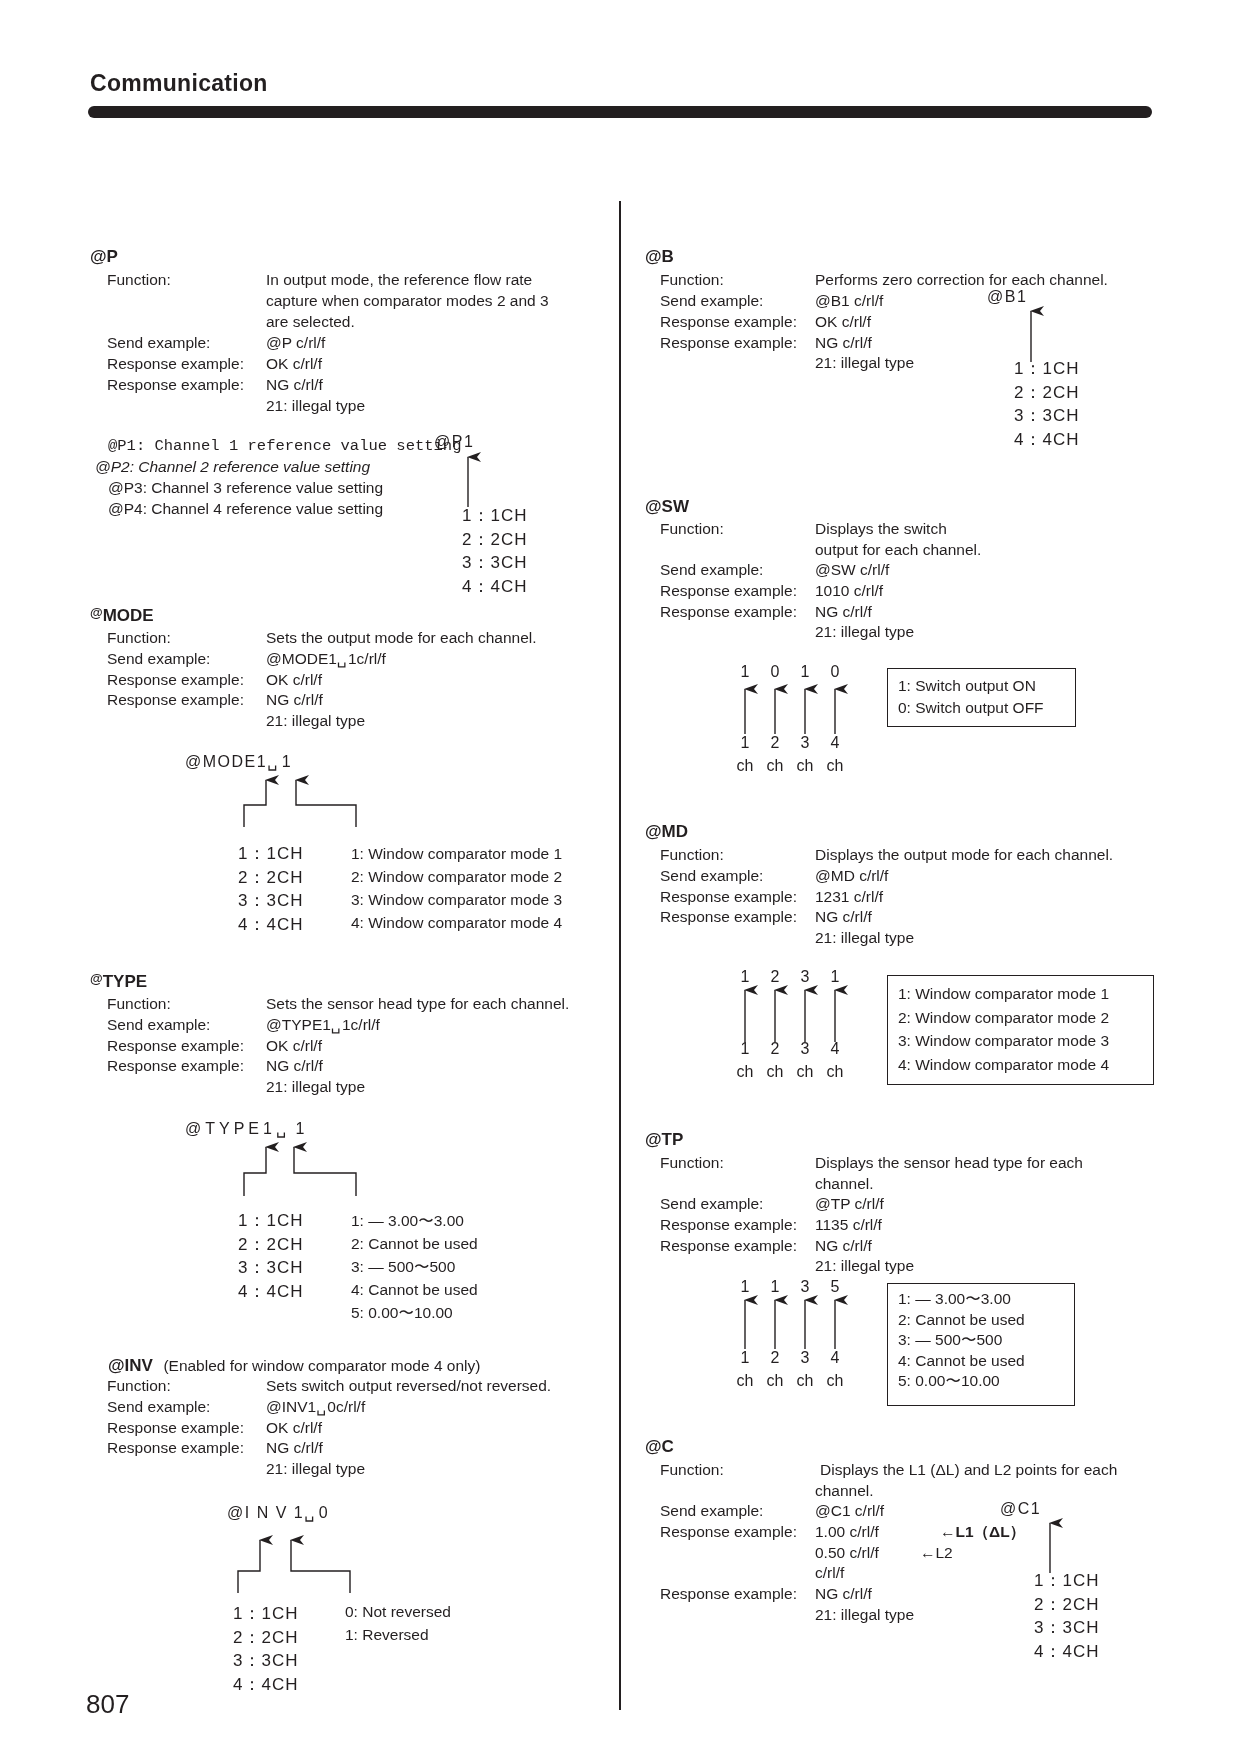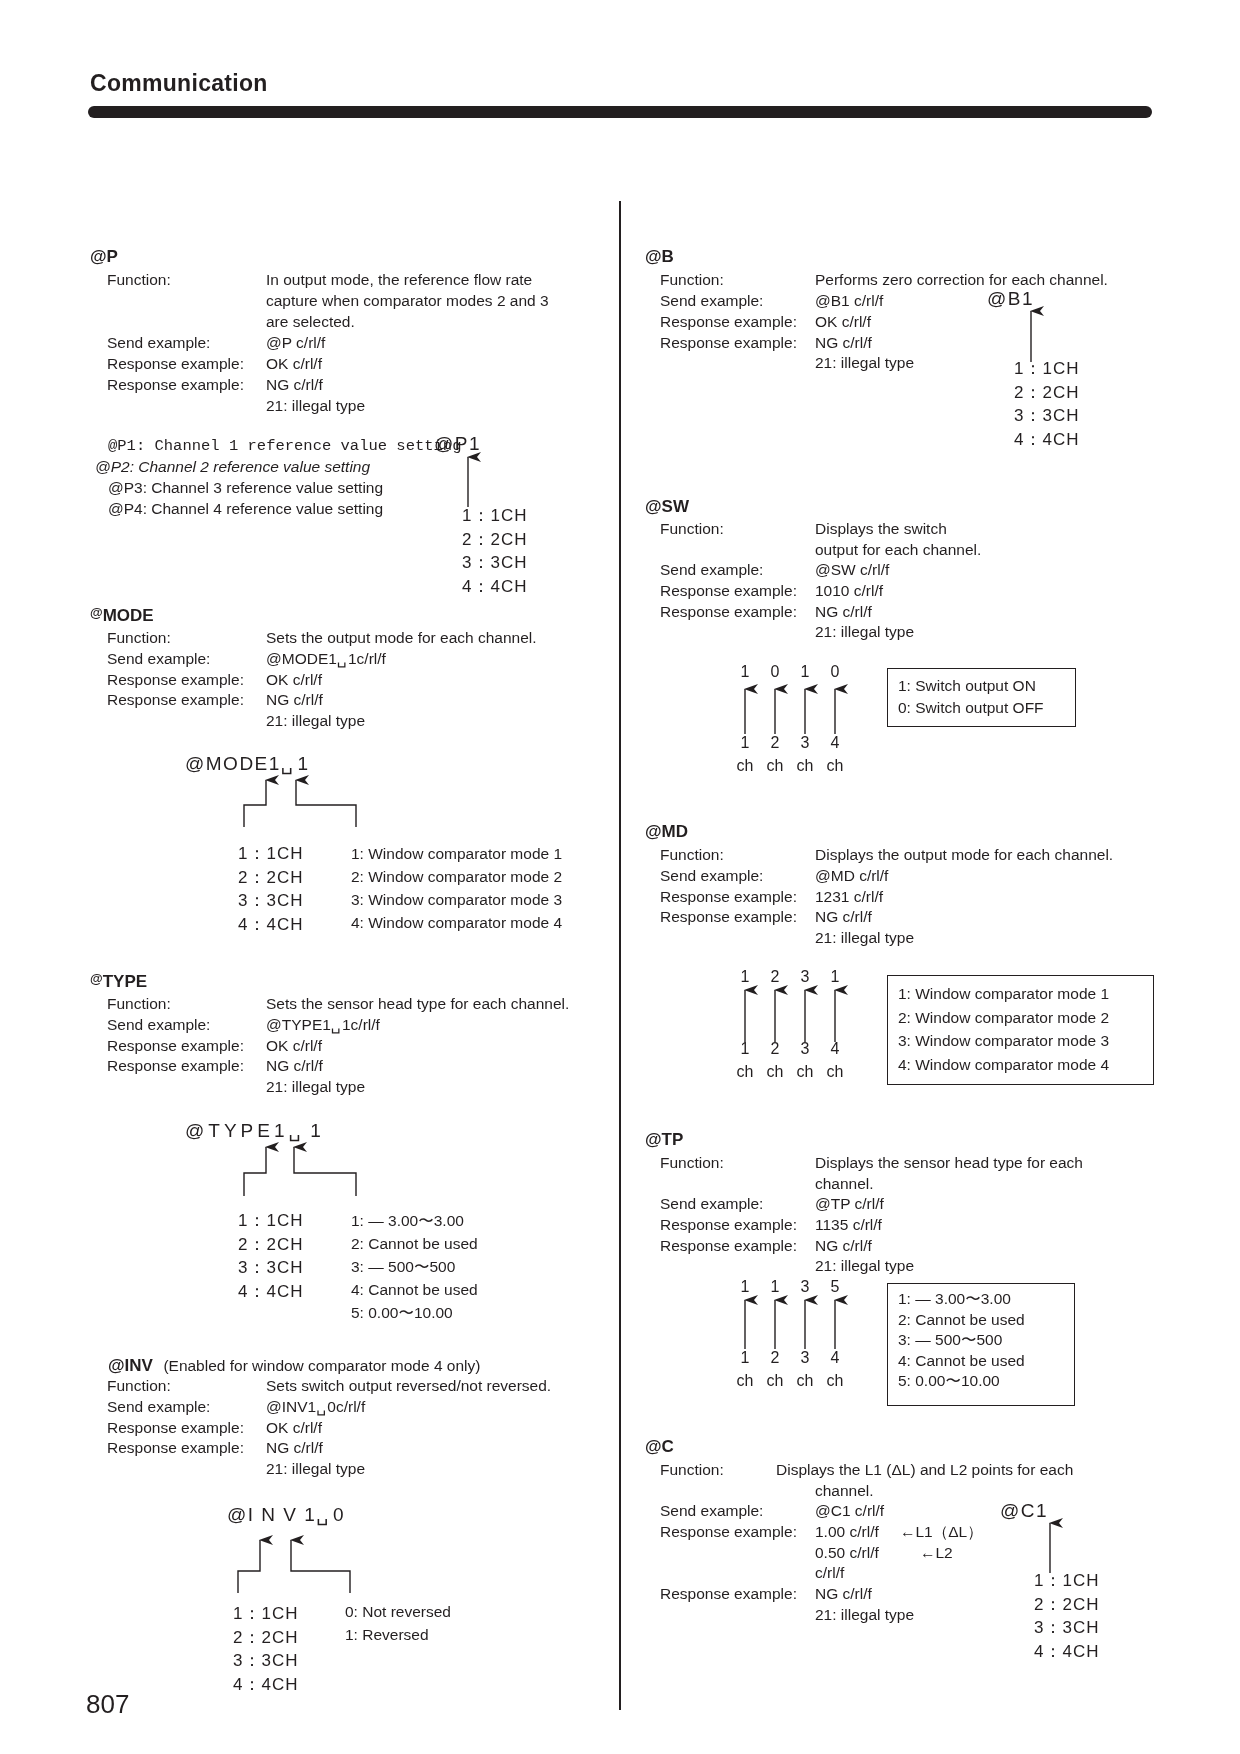--- a/index.html
+++ b/index.html
@@ -6,21 +6,21 @@
   body { width: 1240px; height: 1754px; position: relative; overflow: hidden;
          font-family: "Liberation Sans", sans-serif; color: #231f20; }
   .abs { position: absolute; white-space: nowrap; }
   .title { left: 90px; top: 70px; font-size: 23px; font-weight: bold; letter-spacing: 0.3px; }
   .title-bar { left: 88px; top: 106px; width: 1064px; height: 12px; background: #231f20; border-radius: 6px; }
   .divider { left: 619px; top: 201px; width: 2px; height: 1509px; background: #231f20; }
   .page-num { left: 86px; top: 1689px; font-size: 26px; }
 
   .heading { font-size: 17px; font-weight: bold; }
   .lbl, .val { font-size: 15.5px; line-height: 21px; }
-  .mono { font-family: "Liberation Sans", sans-serif; font-size: 19px; letter-spacing: 1.5px; }
+  .mono { font-family: "Liberation Sans", sans-serif; font-size: 16px; letter-spacing: 1.5px; }
   .chlist div { font-size: 17px; line-height: 23.5px; letter-spacing: 1px; }
   .opt div { font-size: 15.5px; line-height: 23px; }
   .box { border: 1.5px solid #231f20; padding: 6px 10px; box-sizing: border-box; }
   .box div { font-size: 15.5px; }
   svg.diag { position: absolute; left: 0; top: 0; overflow: visible; }
   .colnum { font-size: 16px; text-align: center; width: 20px; }
 </style>
 </head>
 <body>
 
@@ -298,27 +298,27 @@
     <div>2: Cannot be used</div>
     <div>3: — 500〜500</div>
     <div>4: Cannot be used</div>
     <div>5: 0.00〜10.00</div>
   </div>
 </section>
 
 <section>
   <div class="abs heading" style="left:645px;top:1437px;">@C</div>
   <div class="abs lbl" style="left:660px;top:1459px;">Function:</div>
-  <div class="abs val" style="left:776px;top:1459px;text-align:center;">Displays the L1 (ΔL) and L2 points for each</div>
+  <div class="abs val" style="left:820px;top:1459px;text-align:center;">Displays the L1 (ΔL) and L2 points for each</div>
   <div class="abs val" style="left:815px;top:1480px;">channel.</div>
   <div class="abs lbl" style="left:660px;top:1500px;">Send example:</div>
   <div class="abs val" style="left:815px;top:1500px;">@C1 c/rl/f</div>
   <div class="abs lbl" style="left:660px;top:1521px;">Response example:</div>
   <div class="abs val" style="left:815px;top:1521px;">1.00 c/rl/f</div>
-  <div class="abs val" style="left:900px;top:1521px;">←L1（ΔL）</div>
+  <div class="abs val" style="left:940px;top:1521px;font-weight:bold;">←L1（ΔL）</div>
   <div class="abs val" style="left:815px;top:1542px;">0.50 c/rl/f</div>
   <div class="abs val" style="left:900px;top:1542px;margin-left:20px;">←L2</div>
   <div class="abs val" style="left:815px;top:1562px;">c/rl/f</div>
   <div class="abs lbl" style="left:660px;top:1583px;">Response example:</div>
   <div class="abs val" style="left:815px;top:1583px;">NG c/rl/f</div>
   <div class="abs val" style="left:815px;top:1604px;">21: illegal type</div>
 
   <div class="abs mono" style="left:1000px;top:1500px;">@C1</div>
   <div class="abs chlist" style="left:1034px;top:1569px;">
     <div>1：1CH</div>

